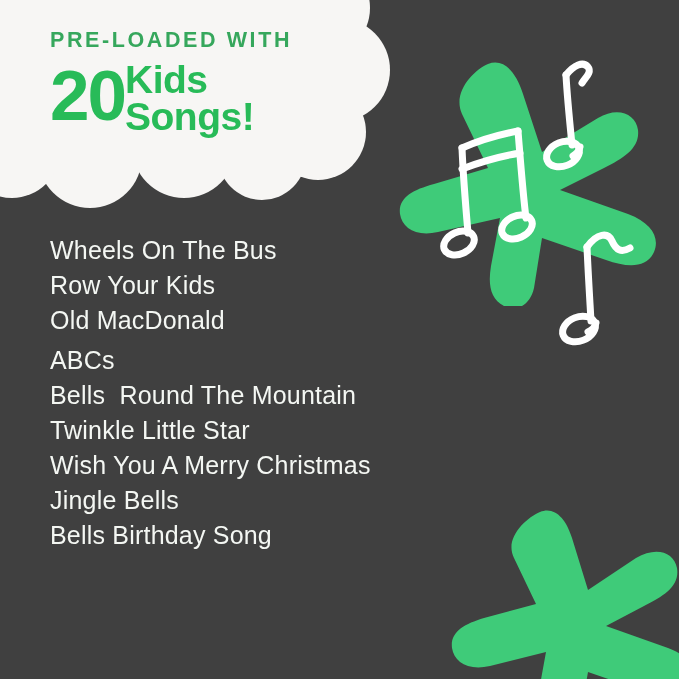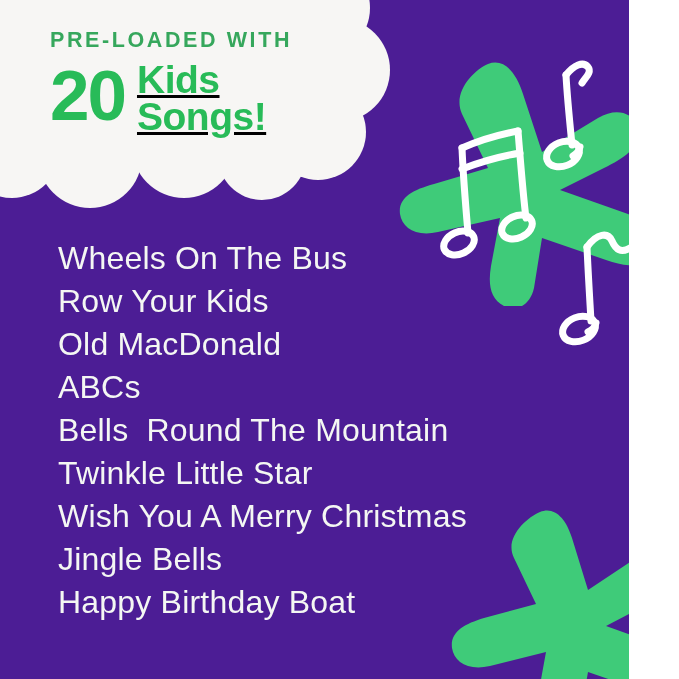--- a/index.html
+++ b/index.html
@@ -3,22 +3,22 @@
 <meta charset="utf-8">
 <style>
   html,body{margin:0;padding:0;}
   body{
     width:679px;height:679px;
     font-family:"Liberation Sans", sans-serif;
     overflow:hidden;
   }
   #poster{
     position:relative;
-    width:629px;height:679px;
-    background:#4c1d95;
+    width:679px;height:679px;
+    background:#404040;
     overflow:hidden;
   }
 
   
   .splat{position:absolute;pointer-events:none;}
   #splat-top{left:392px;top:56px;width:300px;height:250px;opacity:1;}
   #splat-bottom{left:436px;top:506px;width:280px;height:230px;opacity:1;}
 
   
   #cloud-shape{
@@ -49,48 +49,47 @@
     font-size:71px;
     font-weight:bold;
     color:#28bb58;
     line-height:0.92;
     letter-spacing:-2px;
     margin:0;
   }
   #headline-words{
     display:flex;
     flex-direction:column;
-    margin-left:12px;
+    margin-left:0;
     margin-top:3px;
-    text-decoration:underline;
   }
   .headline-word{
     font-size:39px;
     font-weight:bold;
     color:#28bb58;
     line-height:0.95;
     letter-spacing:-0.5px;
     margin:0;
   }
 
   
   #song-list{
     position:absolute;
     left:50px;top:233px;
     width:600px;
     margin:0;padding:0;
     list-style:none;
   }
   .song-item{
     color:#f4f7f3;
-    font-size:32px;
+    font-size:25px;
     line-height:35px;
     letter-spacing:0.2px;
     white-space:pre;
-    margin:8px;
+    margin:0;
   }
   .song-item.gap-above{margin-top:5px;}
 
   
   #notes-layer{
     position:absolute;left:440px;top:55px;
     width:239px;height:300px;
     pointer-events:none;
   }
 </style>
@@ -162,16 +161,16 @@
 
   <ul id="song-list">
       <li class="song-item">Wheels On The Bus</li>
       <li class="song-item">Row Your Kids</li>
       <li class="song-item">Old MacDonald</li>
       <li class="song-item gap-above">ABCs</li>
       <li class="song-item">Bells  Round The Mountain</li>
       <li class="song-item">Twinkle Little Star</li>
       <li class="song-item">Wish You A Merry Christmas</li>
       <li class="song-item">Jingle Bells</li>
-      <li class="song-item">Happy Birthday Boat</li>
+      <li class="song-item">Bells Birthday Song</li>
     </ul>
 
 </div>
 
 </body></html>

